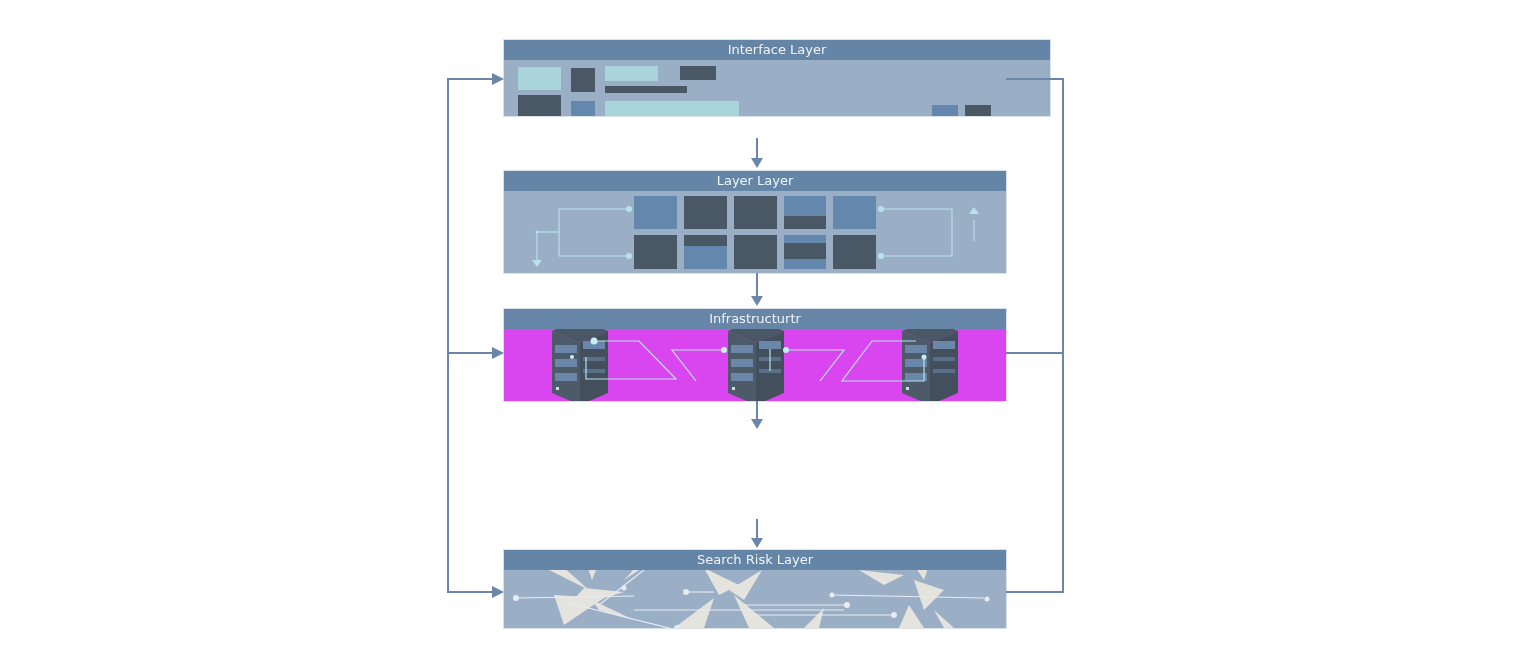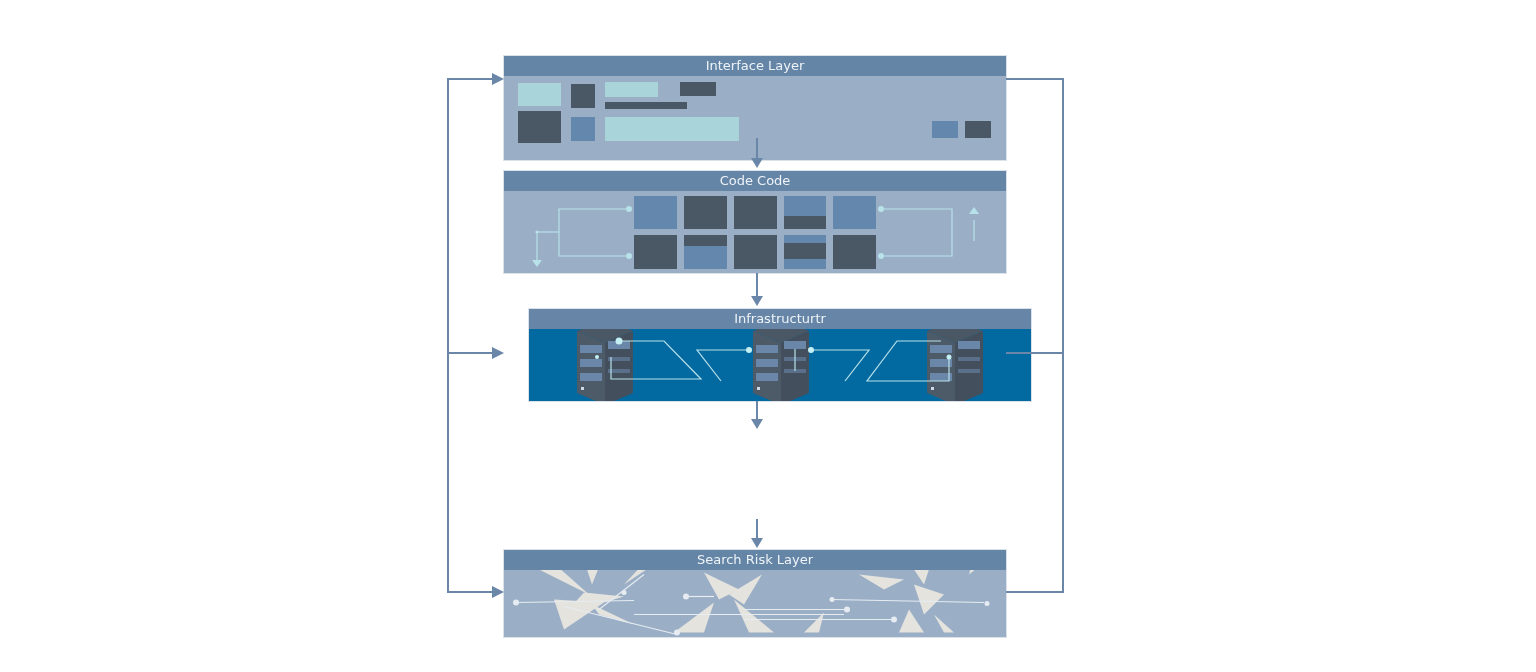--- a/index.html
+++ b/index.html
@@ -8,59 +8,59 @@
     background: #ffffff;
     font-family: "DejaVu Sans", "Liberation Sans", sans-serif;
     position: relative;
   }
   .stage { position: absolute; left: 0; top: 0; width: 1536px; height: 672px; }
   .layer {
     position: absolute; left: 504px; width: 502px;
     background: #9aaec6; overflow: hidden;
     box-shadow: 0 0 0 1px rgba(110,135,165,0.25);
   }
-  .layer.dark { background: #0369a1; margin-left: 25px; }
+  .layer.dark { background: #d946ef; }
   .layer-title {
     position: absolute; left: 0; top: 0; width: 100%; height: 20px;
     background: #6585a6; color: #eef3f8;
     font-size: 13px; line-height: 20px; text-align: center;
     z-index: 3;
   }
   .layer.dark .layer-title { background: #6786a7; }
   .blk { position: absolute; }
   .c-teal { background: #a8d4da; }
   .c-dark { background: #4a5866; }
   .c-blue { background: #6488ad; }
   .layer-art { position: absolute; left: 0; top: 0; width: 502px; height: 100%; z-index: 2; }
   .layer-art.under { z-index: 1; }
   .connectors { position: absolute; left: 0; top: 0; width: 1536px; height: 672px; z-index: 5; pointer-events: none; }
 </style>
 </head>
 <body>
 
 <div class="stage">
 
-  <div class="layer" style="top:56px;height:104px;">
+  <div class="layer" style="top:40px;height:76px;padding-left:44px;">
     <div class="layer-title">Interface Layer</div>
     <div>
       <div class="blk c-teal" style="left:14px;top:27px;width:43px;height:23px;"></div>
       <div class="blk c-dark" style="left:67px;top:28px;width:24px;height:24px;"></div>
       <div class="blk c-teal" style="left:101px;top:26px;width:53px;height:15px;"></div>
       <div class="blk c-dark" style="left:176px;top:26px;width:36px;height:14px;"></div>
       <div class="blk c-dark" style="left:101px;top:46px;width:82px;height:7px;"></div>
       <div class="blk c-dark" style="left:14px;top:55px;width:43px;height:32px;"></div>
       <div class="blk c-blue" style="left:67px;top:61px;width:24px;height:24px;"></div>
       <div class="blk c-teal" style="left:101px;top:61px;width:134px;height:24px;"></div>
       <div class="blk c-blue" style="left:428px;top:65px;width:26px;height:17px;"></div>
       <div class="blk c-dark" style="left:461px;top:65px;width:26px;height:17px;"></div>
     </div>
   </div>
 
   <div class="layer" style="top:171px;height:102px;">
-    <div class="layer-title">Code Code</div>
+    <div class="layer-title">Layer Layer</div>
     <svg class="layer-art under" viewBox="0 0 502 102">
       <g fill="none" stroke="#b8e2ea" stroke-width="1.2">
         <polyline points="125,38 55,38 55,85 125,85"></polyline>
         <line x1="55" y1="61" x2="33" y2="61"></line>
         <line x1="33" y1="61" x2="33" y2="91"></line>
         <polyline points="377,38 448,38 448,85 377,85"></polyline>
         <line x1="470" y1="49" x2="470" y2="70"></line>
       </g>
       <g fill="#b8e2ea">
         <circle cx="125" cy="38" r="3"></circle>
@@ -127,21 +127,21 @@
         <circle cx="90" cy="32" r="3.5"></circle>
         <circle cx="220" cy="41" r="3"></circle>
         <circle cx="282" cy="41" r="3"></circle>
         <circle cx="420" cy="48" r="2.5"></circle>
         <circle cx="68" cy="48" r="2"></circle>
       </g>
     </svg>
   </div>
 
 
-  <div class="layer" style="top:550px;height:87px;">
+  <div class="layer" style="top:550px;height:78px;">
     <div class="layer-title" style="height:20px;">Search Risk Layer</div>
     <svg class="layer-art" viewBox="0 0 502 78">
       <g fill="#e8e6e0" opacity="0.95">
         <polygon points="5,0 40,0 85,40"></polygon>
         <polygon points="78,0 100,0 88,30"></polygon>
         <polygon points="148,0 165,0 120,30"></polygon>
         <polygon points="80,38 120,42 60,60"></polygon>
         <polygon points="50,45 100,48 60,75"></polygon>
         <polygon points="88,50 130,70 95,60"></polygon>
         <polygon points="200,18 235,35 215,45"></polygon>

